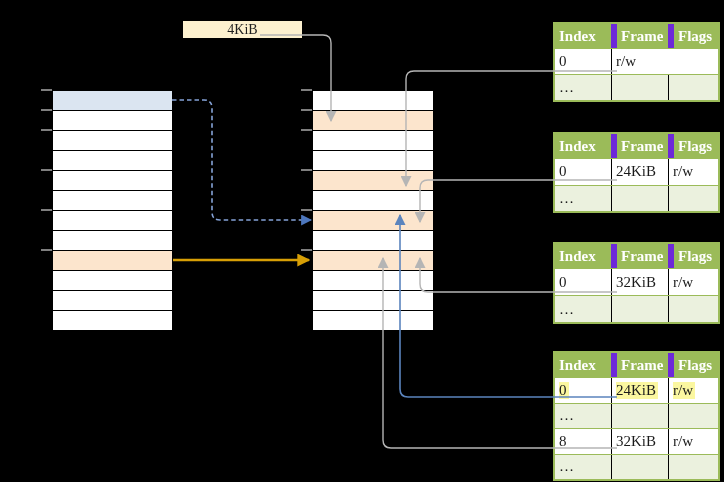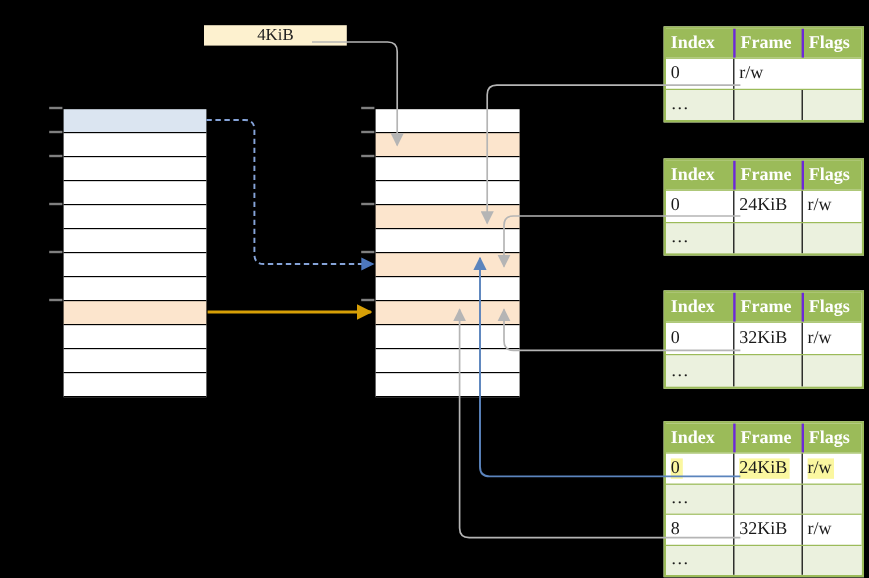--- a/index.html
+++ b/index.html
@@ -28,33 +28,33 @@
     overflow:hidden;
   }
   
   .memcol{position:absolute;top:90px;border-top:1px solid #000;}
   .mcell{height:19px;border-bottom:1px solid #000;background:var(--cell-white);}
   .mcell.blue{background:var(--page-blue);}
   .mcell.orange{background:var(--frame-orange);}
   .tick{position:absolute;width:11px;height:2px;background:var(--tick-gray);}
   
   .sizebox{
-    position:absolute;left:170px;top:21px;width:119px;height:17px;
+    position:absolute;left:183px;top:21px;width:119px;height:17px;
     background:var(--label-cream);display:flex;align-items:center;justify-content:center;
     font-size:14px;color:#1f1f1f;
   }
   
   .ptable{
     position:absolute;left:553px;width:167px;box-sizing:border-box;
     border:2px solid var(--table-border-green);background:var(--cell-white);
   }
   .ptr{display:grid;grid-template-columns:56px 57px 1fr;box-sizing:border-box;text-align:right;}
   .ptr.head{background:var(--table-header-green);height:24px;}
   .ptr.head .ptc{color:var(--header-text);font-weight:bold;font-size:15px;}
-  .ptr.head .ptc + .ptc{border-left:2px solid #6d28d9;}
+  .ptr.head .ptc + .ptc{border-left:6px solid #6d28d9;}
   .ptr.body{border-top:1px solid var(--table-border-green);}
   .ptr.body .ptc + .ptc{border-left:1px solid #000;}
   .ptr.green{background:var(--table-row-green);}
   .ptc{display:flex;align-items:center;padding-left:4px;font-size:15px;box-sizing:border-box;overflow:hidden;}
   .hl{background:var(--highlight-yellow);padding:0 2px 0 0;}
   
   #arrows{position:absolute;left:0;top:0;pointer-events:none;}
 </style>
 </head>
 <body>

